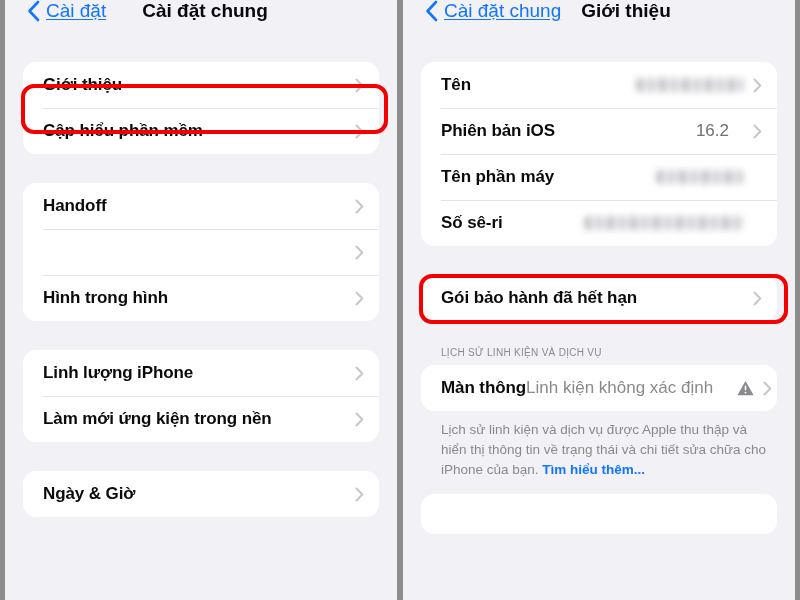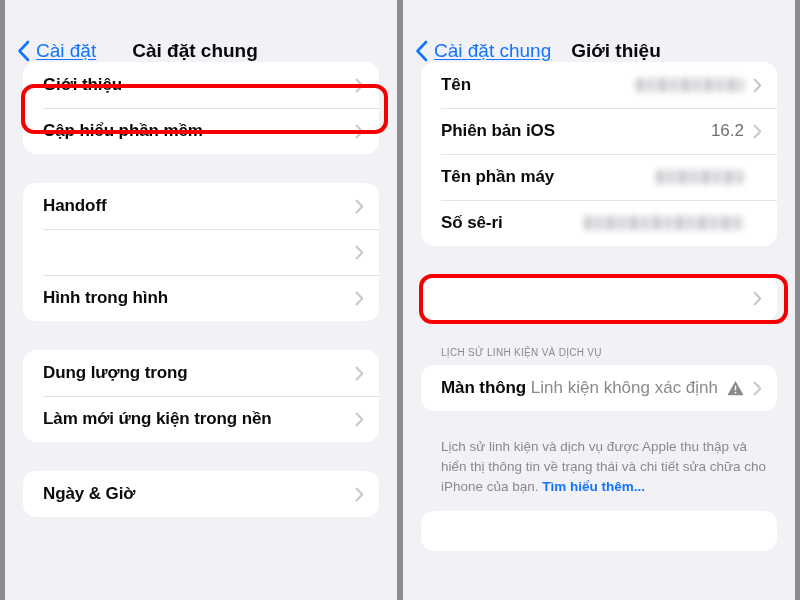--- a/index.html
+++ b/index.html
@@ -38,23 +38,23 @@
   .phone.right {
     width: 403px;
     border-left: 6px solid #8d8d8d;
     border-right: 5px solid #8d8d8d;
   }
 
   
   .navbar {
     height: 62px;
     display: flex;
-    align-items: flex-end;
+    align-items: flex-start;
     position: relative;
-    padding: 0 12px;
+    padding: 0 22px;
     box-sizing: border-box;
   }
   .back-link {
     display: flex;
     align-items: center;
     gap: 6px;
     cursor: pointer;
     text-decoration: none;
   }
   .chev-back {
@@ -120,21 +120,21 @@
     color: #0b0b0d;
     letter-spacing: -0.1px;
     white-space: nowrap;
   }
   .row .spacer { flex: 1 1 auto; }
 
   .row-value {
     font-size: 17px;
     color: #8a8a8e;
     font-weight: 400;
-    margin-right: 9px;
+    margin-right: 24px;
     white-space: nowrap;
   }
   .row-value.muted-strong { color: #6f6f74; }
 
   .chev {
     display: block;
     width: 9px;
     height: 15px;
     flex: none;
     opacity: 0.55;
@@ -179,21 +179,21 @@
     padding: 0 0 7px 20px;
     text-transform: uppercase;
     white-space: nowrap;
   }
 
   
   .footer-note {
     font-size: 13.5px;
     line-height: 1.48;
     color: #8a8a8e;
-    padding: 26px 4px 0 20px;
+    padding: 9px 4px 0 20px;
     max-width: 346px;
   }
   .footer-link {
     color: #1275ff;
     font-weight: 700;
     cursor: pointer;
   }
 
   
   .warn-icon {
@@ -275,21 +275,21 @@
           <svg class="chev" viewBox="0 0 9 15">
             <polyline points="1.5,1.5 7.3,7.5 1.5,13.5" fill="none" stroke="#9a9aa0" stroke-width="2" stroke-linecap="round" stroke-linejoin="round"></polyline>
           </svg>
         </div>
       </div>
 
       <div class="gap-lg"></div>
 
       <div class="card">
         <div class="row">
-          <span class="row-label">Dung lượng trong</span>
+          <span class="row-label">Linh lượng iPhone</span>
           <span class="spacer"></span>
           <svg class="chev" viewBox="0 0 9 15">
             <polyline points="1.5,1.5 7.3,7.5 1.5,13.5" fill="none" stroke="#9a9aa0" stroke-width="2" stroke-linecap="round" stroke-linejoin="round"></polyline>
           </svg>
         </div>
         <div class="row">
           <span class="row-label">Làm mới ứng kiện trong nền</span>
           <span class="spacer"></span>
           <svg class="chev" viewBox="0 0 9 15">
             <polyline points="1.5,1.5 7.3,7.5 1.5,13.5" fill="none" stroke="#9a9aa0" stroke-width="2" stroke-linecap="round" stroke-linejoin="round"></polyline>
@@ -366,20 +366,21 @@
             <polyline points="1.5,1.5 7.3,7.5 1.5,13.5" fill="none" stroke="#9a9aa0" stroke-width="2" stroke-linecap="round" stroke-linejoin="round"></polyline>
           </svg>
         </div>
 
       </div>
 
       <div class="gap-lg"></div>
 
       <div class="card">
         <div class="row">
+          <span class="row-label">Gói bảo hành đã hết hạn</span>
           <span class="spacer"></span>
           <svg class="chev" viewBox="0 0 9 15">
             <polyline points="1.5,1.5 7.3,7.5 1.5,13.5" fill="none" stroke="#9a9aa0" stroke-width="2" stroke-linecap="round" stroke-linejoin="round"></polyline>
           </svg>
         </div>
       </div>
 
       <div class="gap-md"></div>
 
       <div class="section-header">Lịch sử linh kiện và dịch vụ</div>

